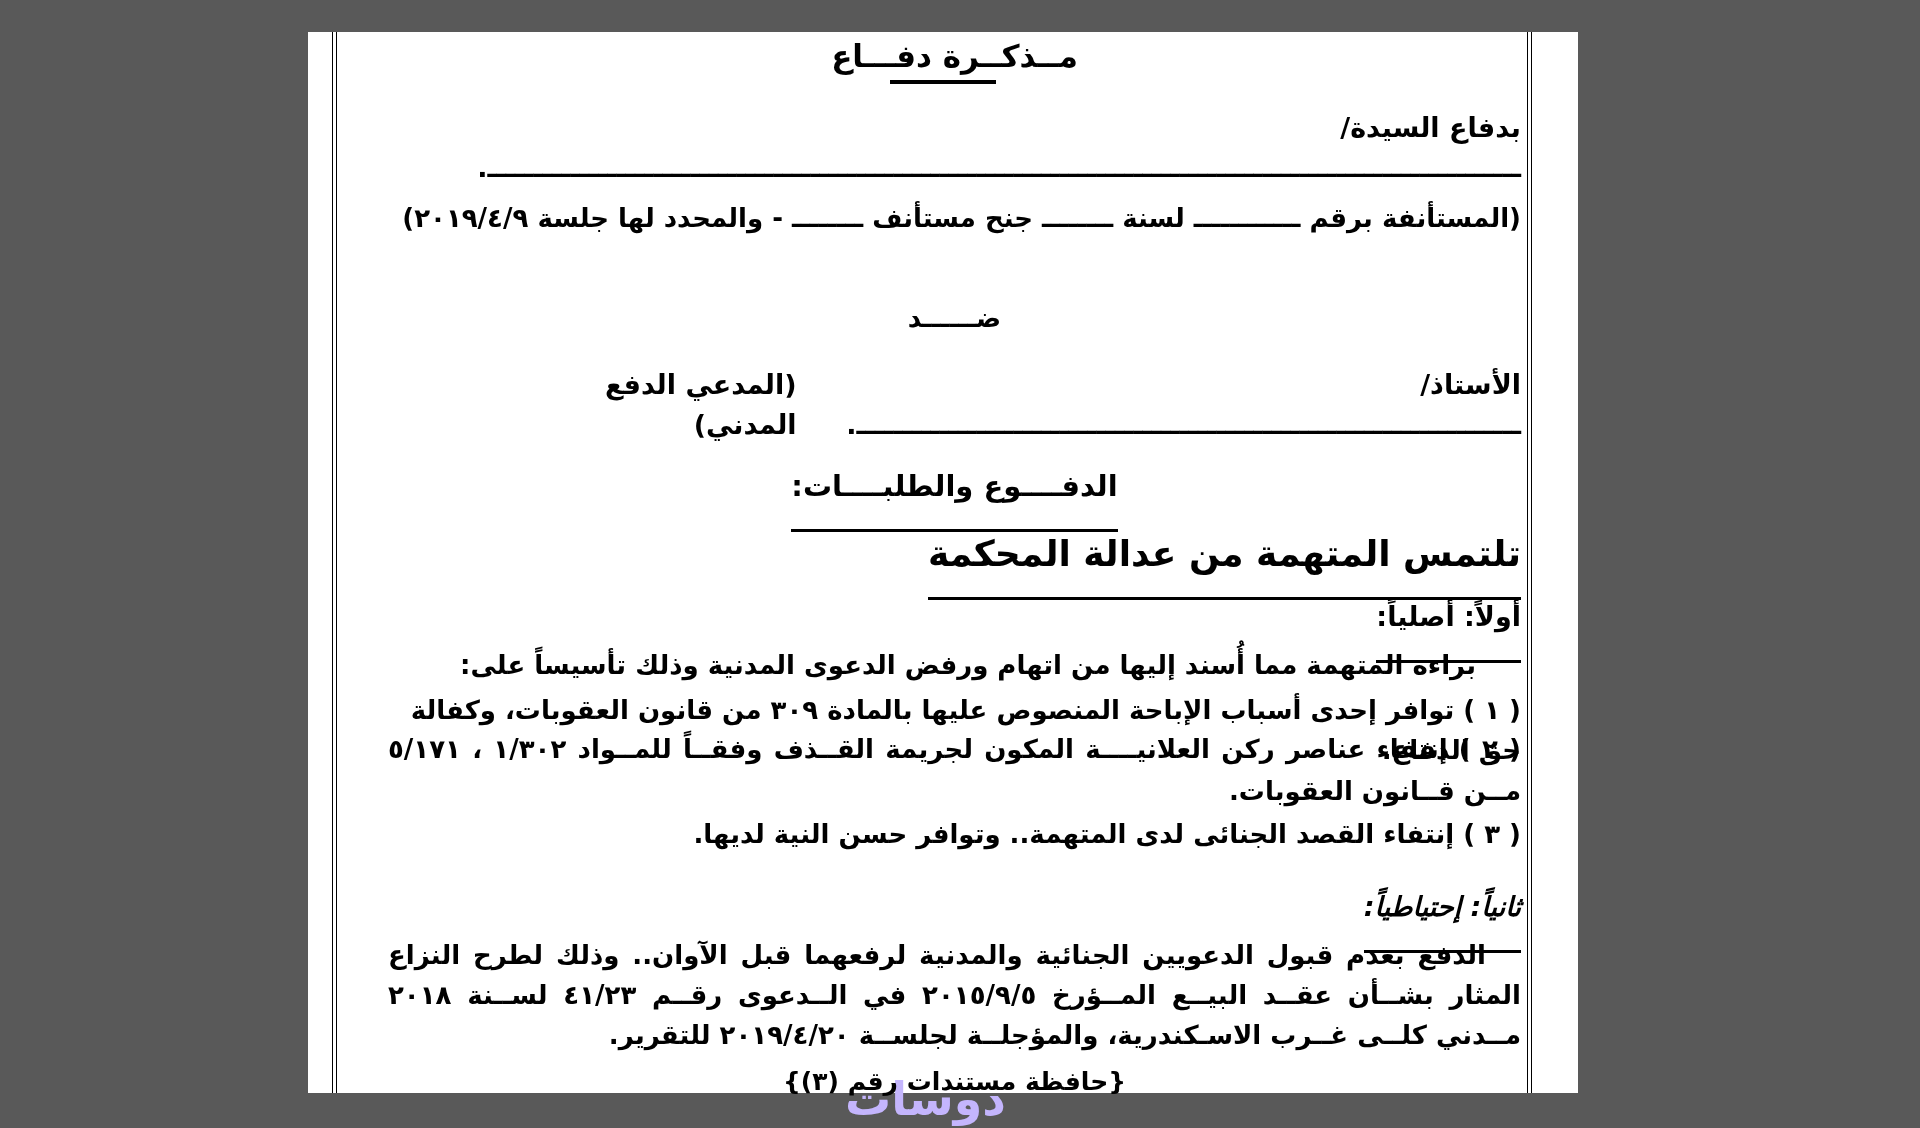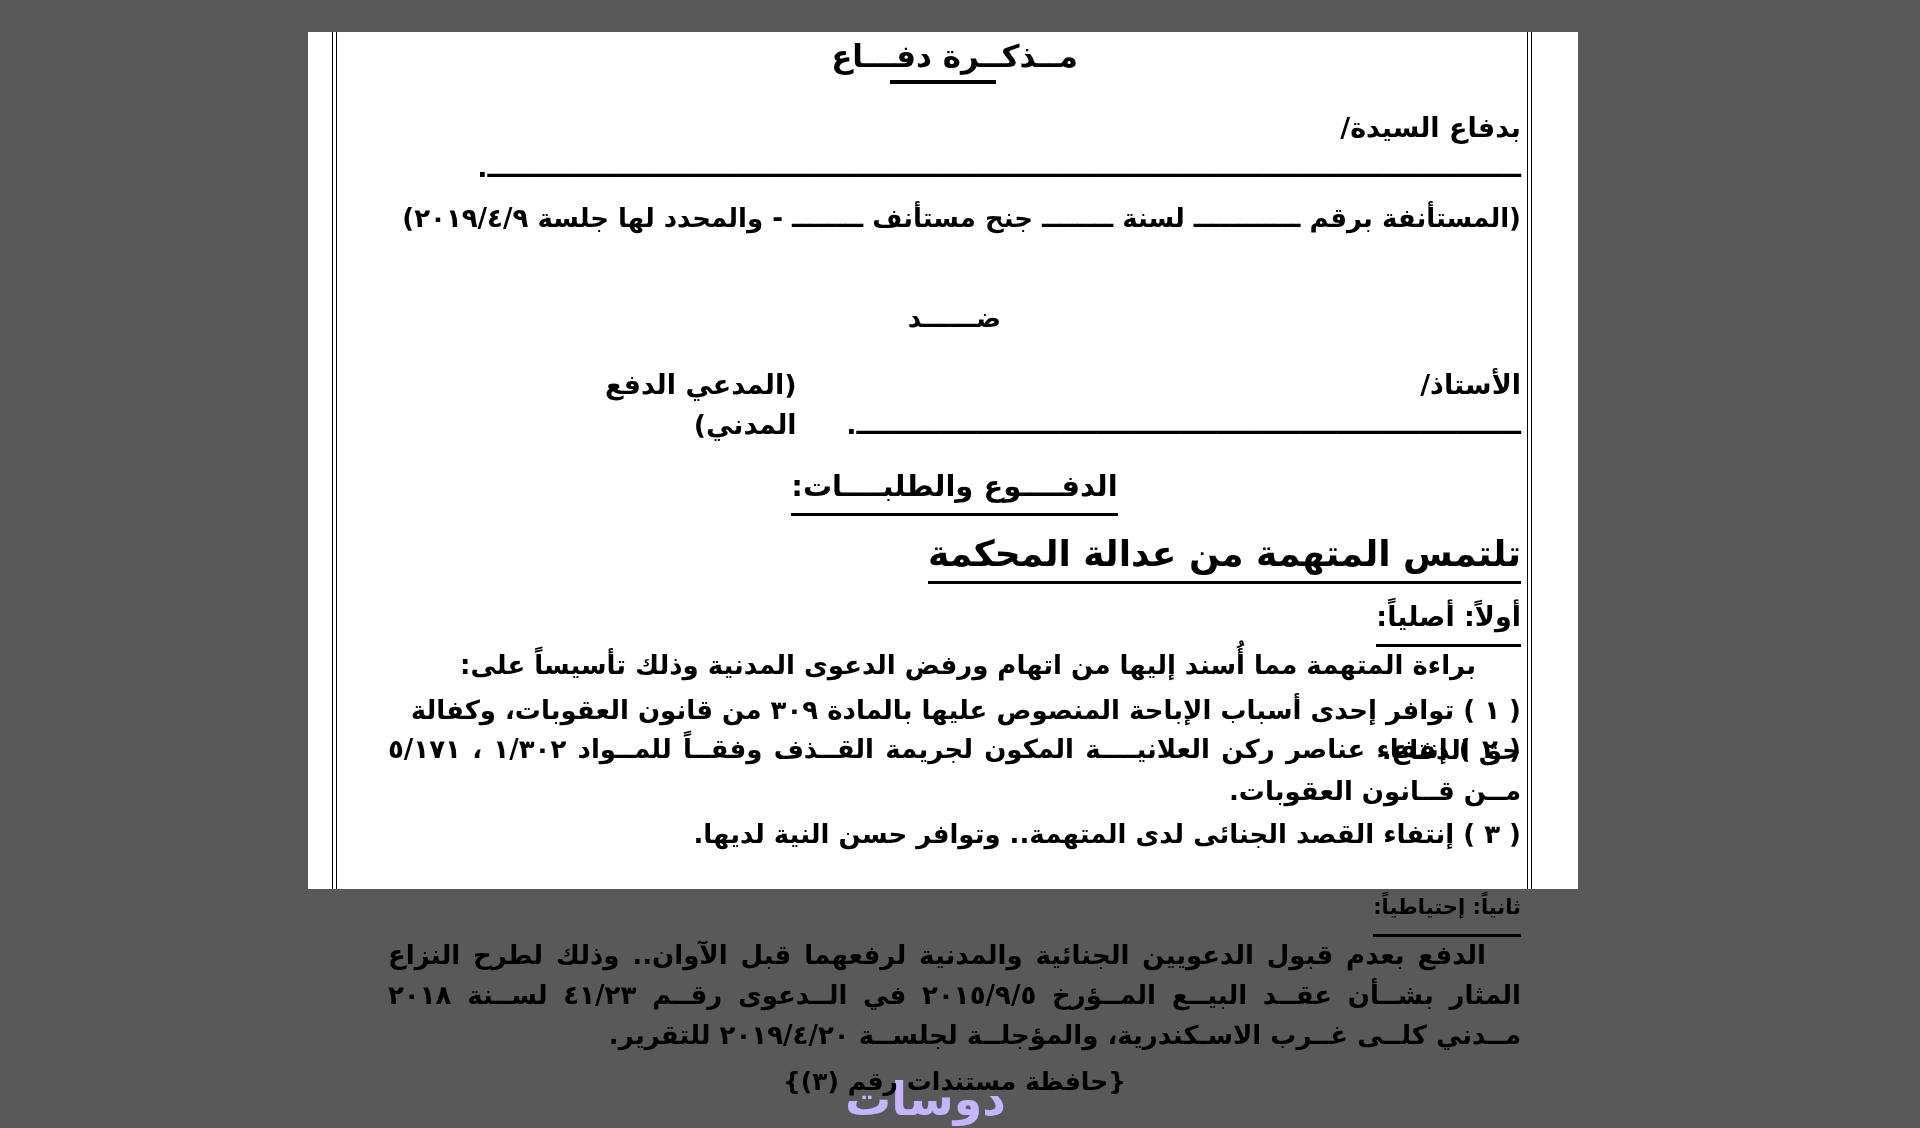--- a/index.html
+++ b/index.html
@@ -3,52 +3,52 @@
 <meta charset="utf-8">
 <style>
   html,body{margin:0;padding:0;}
   body{
     width:1920px;height:1128px;overflow:hidden;
     background:#595959;
     font-family:"DejaVu Sans", sans-serif;
   }
   .stage{position:relative;width:1920px;height:1128px;background:#595959;}
   .paper{
-    position:absolute;left:308px;top:32px;width:1270px;height:857px;
+    position:absolute;left:308px;top:32px;width:1270px;height:1061px;
     background:#ffffff;direction:rtl;
   }
   .vline{position:absolute;top:0;bottom:0;width:3px;
     border-left:1.5px solid #000;border-right:1.5px solid #000;z-index:3;}
   .vline-left{left:24px;}
   .vline-right{right:46px;}
   .row{
     position:absolute;right:57px;left:80px;z-index:3;
     color:#000;font-weight:bold;direction:rtl;text-align:right;
     line-height:40px;font-size:26px;
   }
   .center{text-align:center;}
   .just{text-align:justify;}
-  .u{display:inline-block;border-bottom:3px solid #000;padding-bottom:7px;}
+  .u{display:inline-block;border-bottom:3px solid #000;padding-bottom:23px;}
   .title-row{top:6px;font-size:31px;line-height:36px;}
   .title-bar{position:absolute;top:48px;left:50%;transform:translateX(-50%);
     width:106px;height:4px;background:#000;z-index:3;}
   .row-defendant{top:76px;font-size:27px;}
   .row-case{top:124px;font-size:26px;}
   .row-appeal{top:166px;font-size:26px;}
   .row-versus{top:266px;font-size:26px;}
   .row-opponent{top:333px;font-size:27px;display:flex;
     justify-content:space-between;align-items:baseline;padding-left:128px;}
   .row-section{top:434px;font-size:29px;}
   .row-plea{top:502px;font-size:36px;}
   .row-h1{top:565px;font-size:27px;}
   .row-body1{top:613px;font-size:26px;text-indent:45px;}
   .row-item1{top:658px;}
   .row-item2{top:696px;line-height:42px;}
   .row-item3{top:782px;}
-  .row-h2{top:855px;font-size:21px;}
+  .row-h2{top:855px;font-size:27px;font-style:italic;}
   .row-body2{top:903px;text-indent:35px;}
   .row-exhibit{top:1030px;font-size:25px;text-align:center;}
   .watermark{
     position:absolute;left:845px;top:1072px;z-index:2;
     color:#c4b5fd;font-size:46px;font-weight:bold;direction:rtl;
     letter-spacing:2px;
   }
 </style>
 </head>
 <body>

